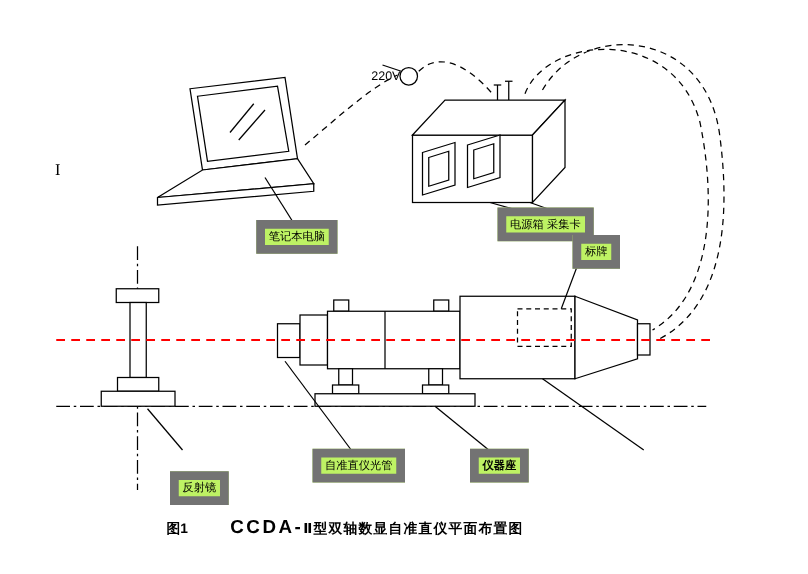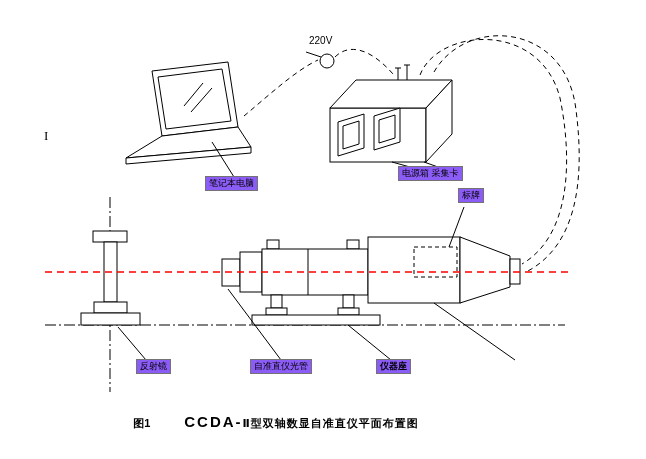--- a/index.html
+++ b/index.html
@@ -2,21 +2,21 @@
 <html><head>
 <meta charset="utf-8">
 <style>
   html,body{margin:0;padding:0;background:#ffffff;}
   .stage{
     position:relative;width:646px;height:459px;background:#ffffff;overflow:hidden;
     font-family:"Liberation Sans","DejaVu Sans",sans-serif;color:#000;
   }
   .stage svg{position:absolute;left:0;top:0;}
   .callout{
-    position:absolute;border:1px solid #737373;background:#8b5cf6;
+    position:absolute;border:7px solid #737373;background:#bef264;
     font-size:9px;line-height:11px;padding:1px 3px;white-space:nowrap;
   }
   .freetext{position:absolute;background:transparent;white-space:nowrap;}
   .voltage{font-size:10px;}
   .margin-mark{font-size:13px;font-family:"Liberation Serif","DejaVu Serif",serif;}
   .caption{
     position:absolute;left:0;top:413px;width:552px;text-align:center;
     font-weight:bold;
   }
   .caption .fig{font-size:11px;margin-right:34px;font-weight:bold;}
@@ -104,27 +104,27 @@
       <line x1="464" y1="207" x2="449" y2="247"></line>
       <line x1="118" y1="327" x2="146" y2="360"></line>
       <line x1="228" y1="289" x2="281" y2="360"></line>
       <line x1="348" y1="325" x2="391" y2="360"></line>
       <line x1="434" y1="303" x2="515" y2="360"></line>
     </g>
 
     <line x1="45" y1="272" x2="568" y2="272" stroke="#ff0000" stroke-width="1.5" stroke-dasharray="7,5"></line>
   </svg>
 
-  <div class="freetext voltage" style="left:297px;top:35px;margin-left:12px;">220V</div>
+  <div class="freetext voltage" style="left:297px;top:56px;">220V</div>
   <div class="freetext margin-mark" style="left:44px;top:128px;">I</div>
 
   <div class="callout" style="left:205px;top:176px;">笔记本电脑</div>
   <div class="callout" style="left:398px;top:166px;">电源箱 采集卡</div>
   <div class="callout" style="left:458px;top:188px;">标牌</div>
-  <div class="callout" style="left:136px;top:359px;">反射镜</div>
+  <div class="callout" style="left:136px;top:377px;">反射镜</div>
   <div class="callout" style="left:250px;top:359px;">自准直仪光管</div>
   <div class="callout" style="left:376px;top:359px;font-weight:bold;">仪器座</div>
 
   <div class="caption">
     <span class="fig">图1</span><span class="model">CCDA-</span><span class="title">Ⅱ型双轴数显自准直仪平面布置图</span>
   </div>
 
 </div>
 
 </body></html>

